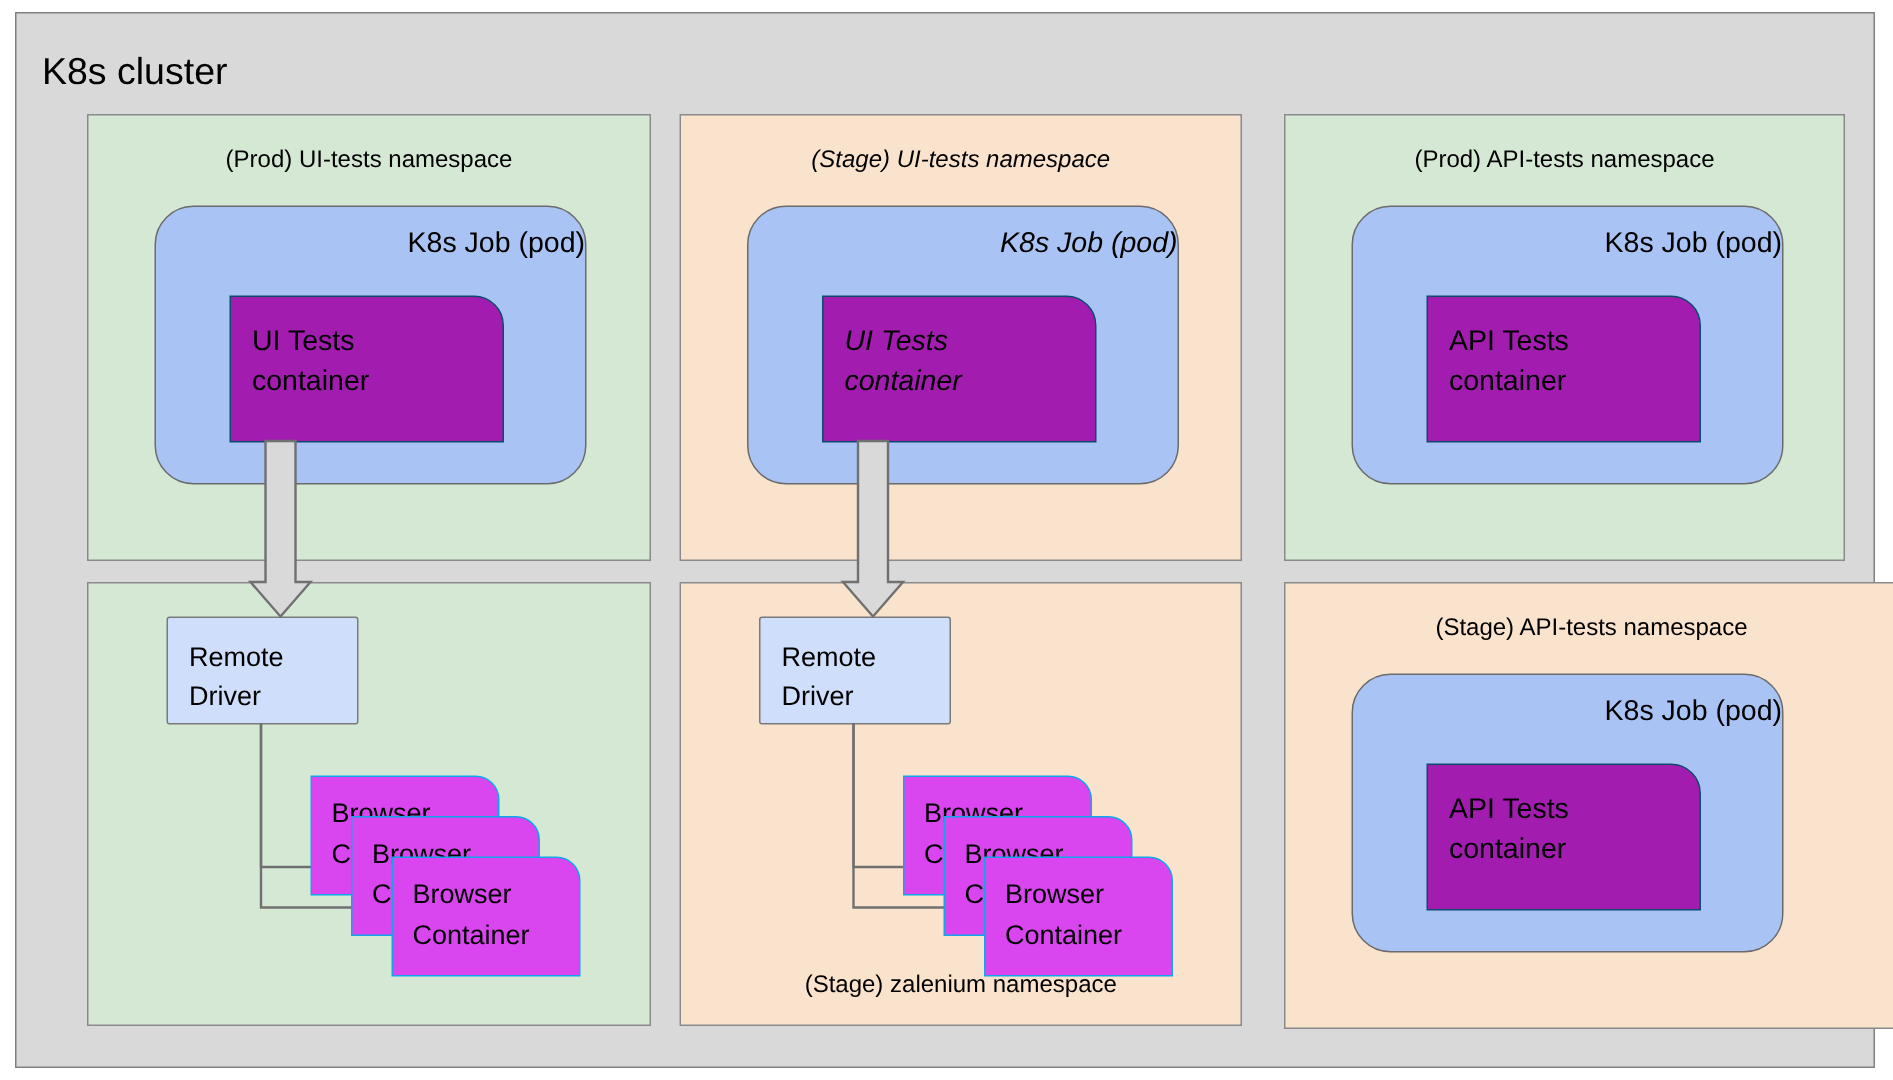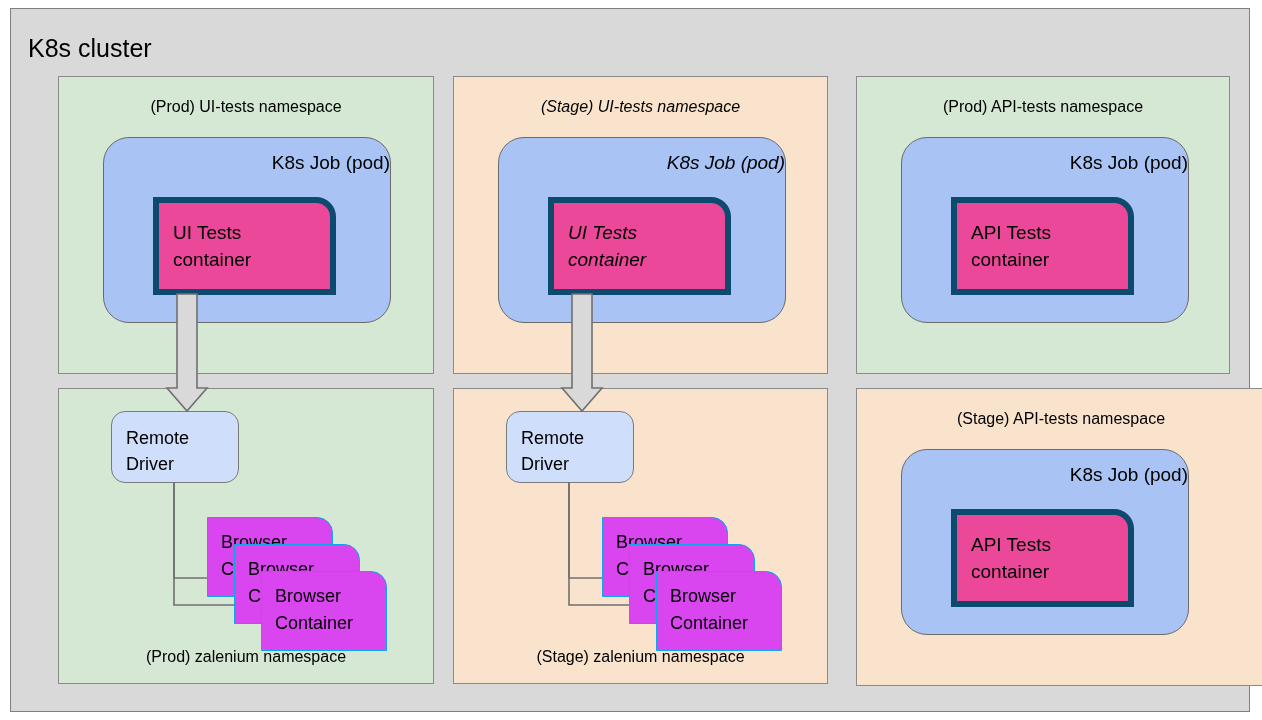--- a/index.html
+++ b/index.html
@@ -79,40 +79,40 @@
     width: 100%;
     text-align: right;
     font-size: 19px;
     line-height: 24px;
   }
 
   
   .container-box {
     position: absolute;
     box-sizing: border-box;
-    background: #ec4899;
-    border: 6px solid #0c4a6e;
+    background: #a21caf;
+    border: 1px solid #0c4a6e;
     border-top-right-radius: 20px;
   }
   .container-label {
     position: absolute;
     left: 14px;
     top: 16px;
     font-size: 19px;
     line-height: 27px;
     white-space: pre-line;
   }
 
   
   .driver {
     position: absolute;
     box-sizing: border-box;
     background: #cfdefa;
     border: 1px solid #7a7a7a;
-    border-radius: 14px;
+    border-radius: 2px;
   }
   .driver-label {
     position: absolute;
     left: 14px;
     top: 13px;
     font-size: 18px;
     line-height: 26px;
     white-space: pre-line;
   }
 
@@ -190,21 +190,20 @@
     <div class="pod" style="left:44px; top:60px; width:288px; height:186px;">
       <div class="pod-title">K8s Job (pod)</div>
     </div>
     <div class="container-box" style="left:94px; top:120px; width:183px; height:98px;">
       <div class="container-label">API Tests
 container</div>
     </div>
   </div>
 
   <div class="ns green" style="left:58px; top:388px; width:376px; height:296px;">
-    <div class="ns-title bottom">(Prod) zalenium namespace</div>
 
     <div class="driver" style="left:52px; top:22px; width:128px; height:72px;">
       <div class="driver-label">Remote
 Driver</div>
     </div>
 
     <div class="browser-box" style="left:148px; top:128px; width:126px; height:80px; z-index:3;">
       <div class="browser-label">Browser
 Container</div>
     </div>

